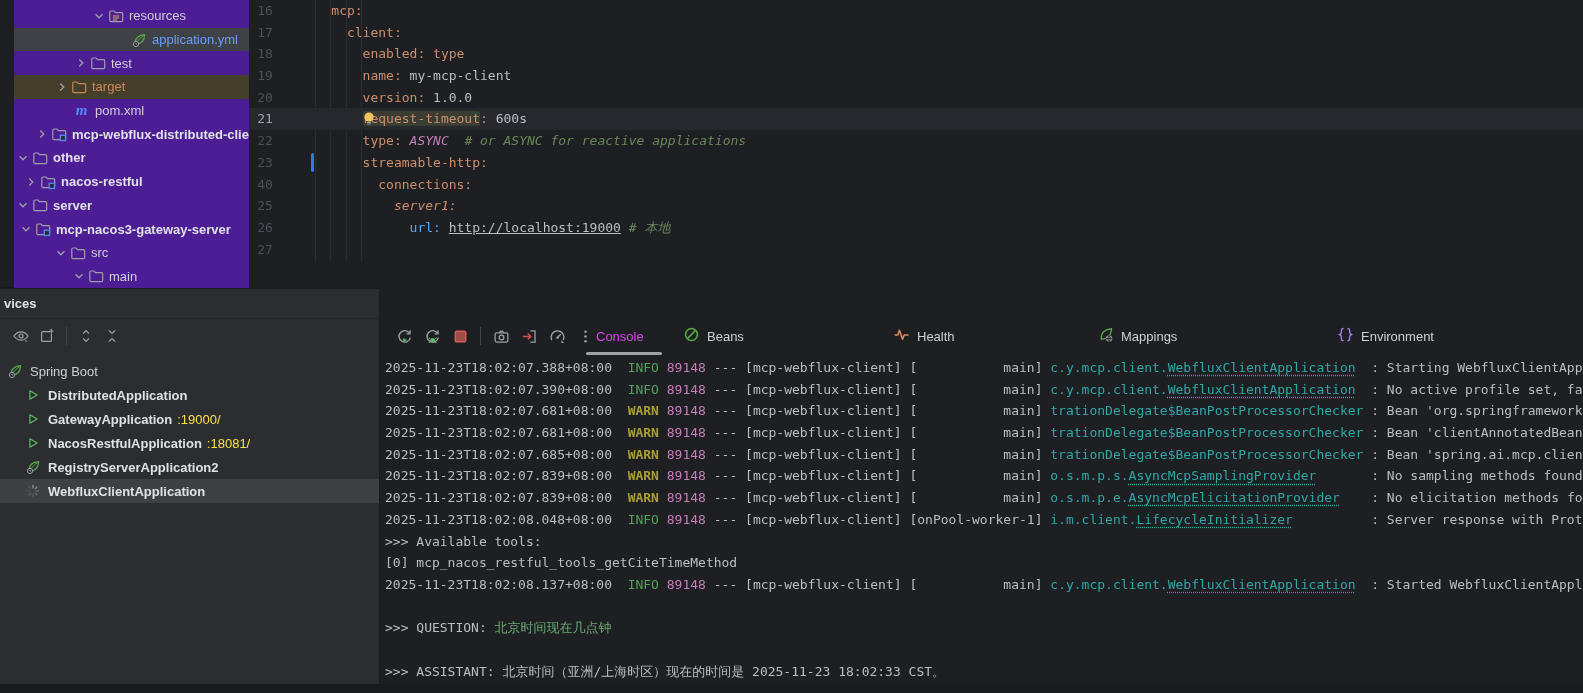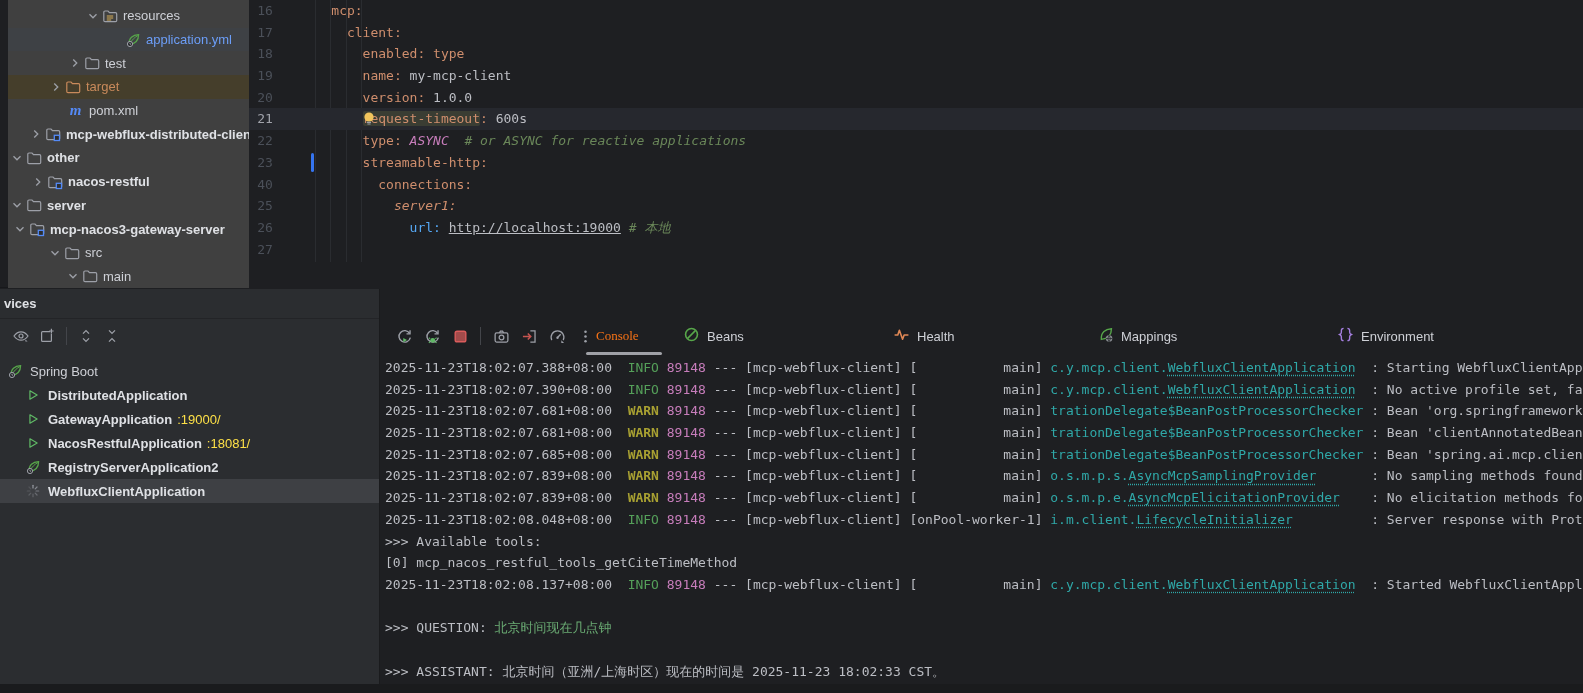--- a/index.html
+++ b/index.html
@@ -2,21 +2,21 @@
 <html><head>
 <meta charset="utf-8">
 <style>
   * { margin:0; padding:0; box-sizing:border-box; }
   html,body { width:1583px; height:693px; overflow:hidden; background:#1E1F22;
     font-family:"Liberation Sans", sans-serif; }
   .mono { font-family:"DejaVu Sans Mono", monospace; }
 
   
   #top { position:absolute; left:0; top:0; width:1583px; height:288px; border-bottom:1px solid #17181B; }
-  #ptree { position:absolute; left:8px; top:0; width:248px; height:288px; background:#404040;
+  #ptree { position:absolute; left:14px; top:0; width:248px; height:288px; background:#4c1d95;
     border-right:1px solid #1A1B1D; overflow:hidden; padding-top:4px; }
   .trow { height:23.7px; display:flex; align-items:center; white-space:nowrap;
     font-size:13px; color:#CED0D6; }
   .trow .chev { width:17px; height:16px; flex:0 0 17px; display:flex; align-items:center; justify-content:center; }
   .trow .ticon { width:17px; height:16px; flex:0 0 17px; display:flex; align-items:center; justify-content:center; margin-right:5px; }
   .trow.sel { background:#3E4145; }
   .trow.excl { background:#453E2B; }
   .trow.excl .tlabel { color:#C98A5B; }
   .trow .bold { font-weight:bold; color:#DFE1E5; }
   .trow .blue { color:#6C9EF8; }
@@ -58,21 +58,21 @@
   .srow .app { font-weight:bold; color:#DFE1E5; }
   .srow .port { color:#fde047; margin-left:5px; }
   .srow.sel { background:#3E4044; }
 
   #console { position:absolute; left:381px; top:0; width:1202px; height:395px; background:#1E1F22; overflow:hidden; }
   .c-header { position:relative; height:66px; }
   .c-toolbar { position:absolute; left:9px; top:32px; height:30px; display:flex; align-items:center; }
   .c-toolbar .tbtn { width:28px; height:26px; display:flex; align-items:center; justify-content:center; border-radius:4px; }
   .tab { position:absolute; top:32px; height:30px; display:flex; align-items:center; gap:7px;
     font-size:13px; color:#CED0D6; }
-  .tab.active { color:#f97316;font-family:Liberation Serif, serif; }
+  .tab.active { color:#d946ef; }
   #tab-underline { position:absolute; left:205px; top:63px; width:76px; height:3px; background:#A0A1A7; border-radius:2px; }
   .c-body { padding:2px 0 0 4px; }
   .cline { height:21.7px; line-height:21.7px; font-size:13px; white-space:pre; font-family:"DejaVu Sans Mono", monospace; }
   .g { color:#BCBEC4; }
   .i { color:#55A05A; }
   .w { color:#A8A032;font-weight:bold; }
   .p { color:#C77DBB; }
   .t { color:#2FA8A8; }
   .tl { color:#2FA8A8; text-decoration:underline dotted; text-underline-offset:3px; }
   .grn { color:#6AAB73; }
@@ -168,21 +168,21 @@
           </svg>
         </span>
       <span class="ticon">
           <svg width="16" height="16" viewBox="0 0 16 16">
             <path d="M1.8 4.2c0-.7.5-1.2 1.2-1.2h3l1.5 1.7h6c.7 0 1.2.5 1.2 1.2v6.6c0 .7-.5 1.2-1.2 1.2H3c-.7 0-1.2-.5-1.2-1.2z" fill="none" stroke="#9DA0A8" stroke-width="1.2"></path>
           </svg>
         </span>
       <span class="tlabel bold">other</span>
     </div>
 
-    <div class="trow" style="padding-left:21px">
+    <div class="trow" style="padding-left:8px">
       <span class="chev">
           <svg width="14" height="14" viewBox="0 0 16 16">
             <path d="M6 4l4 4-4 4" fill="none" stroke="#9DA0A8" stroke-width="1.5"></path>
           </svg>
         </span>
       <span class="ticon">
           <svg width="16" height="16" viewBox="0 0 16 16">
             <path d="M1.8 4.2c0-.7.5-1.2 1.2-1.2h3l1.5 1.7h6c.7 0 1.2.5 1.2 1.2v6.6c0 .7-.5 1.2-1.2 1.2H3c-.7 0-1.2-.5-1.2-1.2z" fill="none" stroke="#9DA0A8" stroke-width="1.2"></path>
             <rect x="9.3" y="9.3" width="5.2" height="5.2" fill="#2B2D30" stroke="#548AF7" stroke-width="1.3"></rect>
           </svg>

